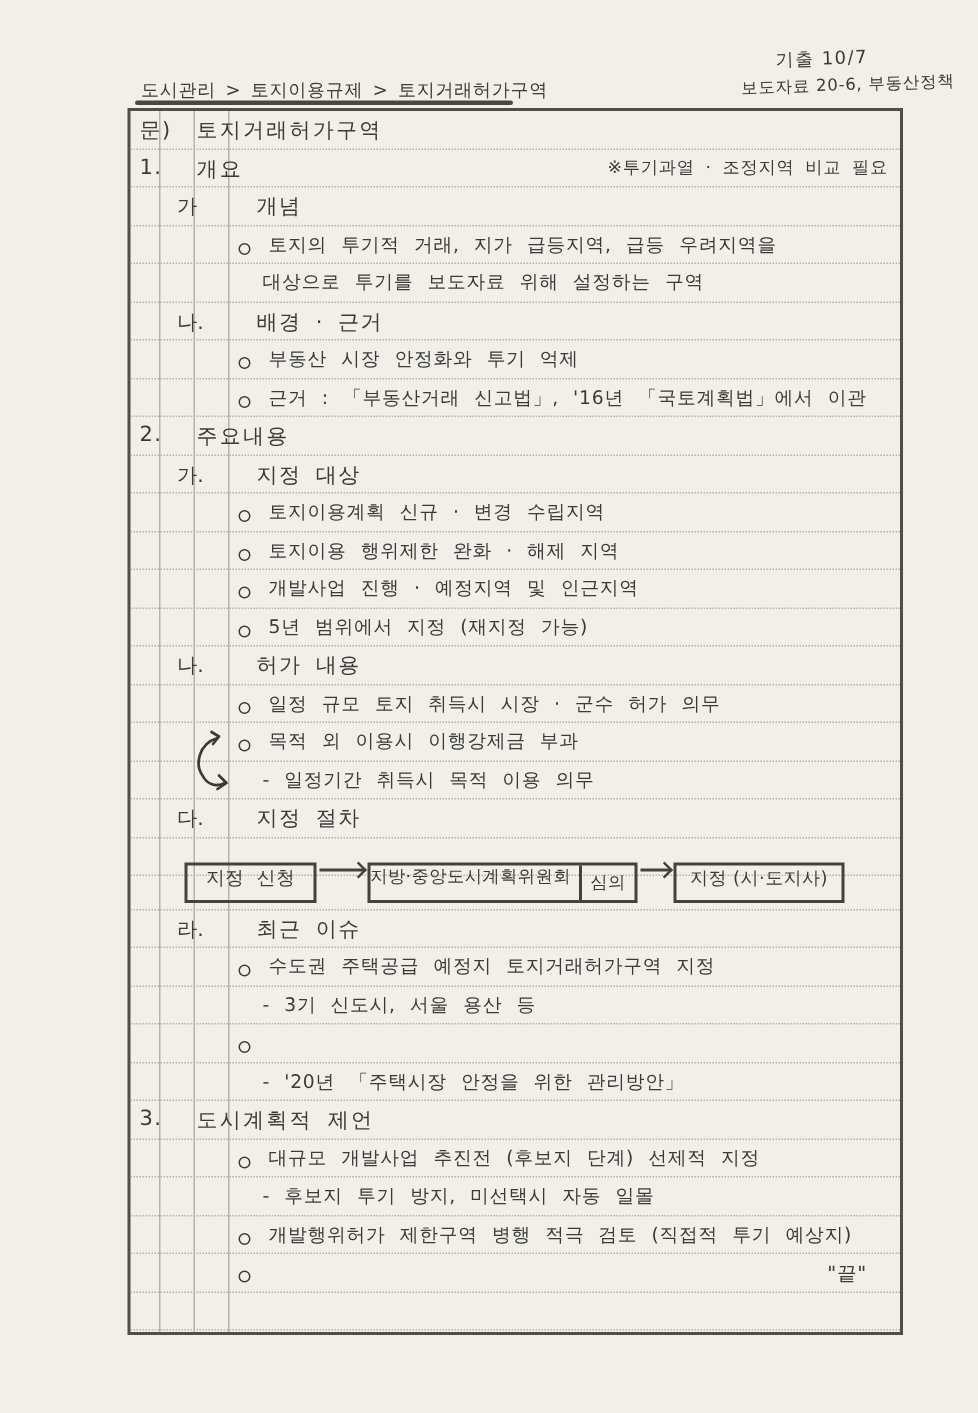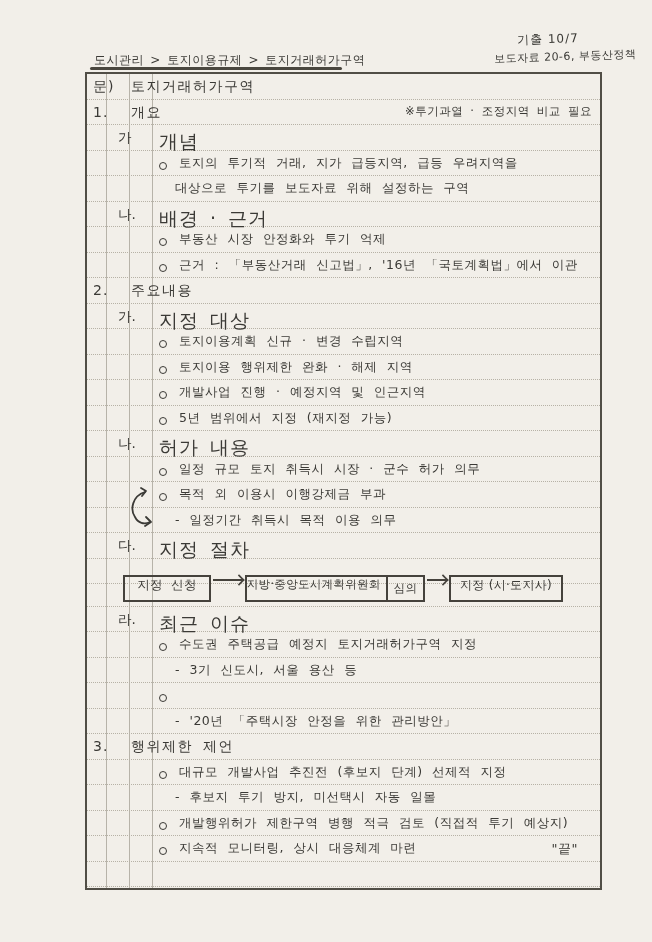--- a/index.html
+++ b/index.html
@@ -21,21 +21,21 @@
   }
   .vline{position:absolute;top:0;bottom:0;width:1px;background:#a8a499;opacity:.8;}
   .vline.v1{left:19px;} .vline.v2{left:42px;} .vline.v3{left:65px;}
   .rows{position:absolute;inset:0;}
   .row{position:relative;height:25.5px;border-bottom:1px dotted #b7b2a6;box-sizing:border-box;}
   .row span{white-space:nowrap;}
   .num,.txt,.right{position:absolute;top:4px;}
   .kind-h0 .num{left:6px;font-size:14px;letter-spacing:1px;}
   .kind-h0 .txt{left:44px;font-size:14px;letter-spacing:1.5px;word-spacing:4px;}
   .kind-h1 .num{left:31px;font-size:13.5px;}
-  .kind-h1 .txt{left:72px;font-size:19px;letter-spacing:1px;word-spacing:4px;}
+  .kind-h1 .txt{left:84px;font-size:14px;letter-spacing:1px;word-spacing:4px;}
   .kind-bullet .txt,.kind-dash .txt,.kind-cont .txt{font-size:12.5px;letter-spacing:.5px;word-spacing:5px;}
   .kind-bullet .txt{left:92px;}
   .kind-dash .txt{left:88px;}
   .kind-cont .txt{left:88px;}
   .blt{position:absolute;left:72px;top:11px;width:6px;height:6px;border:1.4px solid #3b3a36;border-radius:50%;}
   .right{right:8px;font-size:11.5px;letter-spacing:.5px;word-spacing:3px;}
   .kind-last .right{right:22px;font-size:13px;}
   
   .kind-flow{height:48px;}
   .kind-flow::before{content:"";position:absolute;left:0;right:0;top:24px;border-top:1px dotted #b7b2a6;}
@@ -220,21 +220,21 @@
   </div>
       <div class="row kind-dash">
 
     <span class="num"></span>
     <span class="txt">- '20년 「주택시장 안정을 위한 관리방안」</span>
     <span class="right"></span>
   </div>
       <div class="row kind-h0">
 
     <span class="num">3.</span>
-    <span class="txt">행위제한 제언</span>
+    <span class="txt">도시계획적 제언</span>
     <span class="right"></span>
   </div>
       <div class="row kind-bullet">
     <span class="blt"></span>
     <span class="num"></span>
     <span class="txt">대규모 개발사업 추진전 (후보지 단계) 선제적 지정</span>
     <span class="right"></span>
   </div>
       <div class="row kind-dash">
 
@@ -244,21 +244,20 @@
   </div>
       <div class="row kind-bullet">
     <span class="blt"></span>
     <span class="num"></span>
     <span class="txt">개발행위허가 제한구역 병행 적극 검토 (직접적 투기 예상지)</span>
     <span class="right"></span>
   </div>
       <div class="row kind-bullet kind-last">
     <span class="blt"></span>
     <span class="num"></span>
-    <span class="txt">지속적 모니터링, 상시 대응체계 마련</span>
     <span class="right">"끝"</span>
   </div>
       <div class="row kind-blank">
 
     <span class="num"></span>
     <span class="txt"></span>
     <span class="right"></span>
   </div>
     </div>
 

